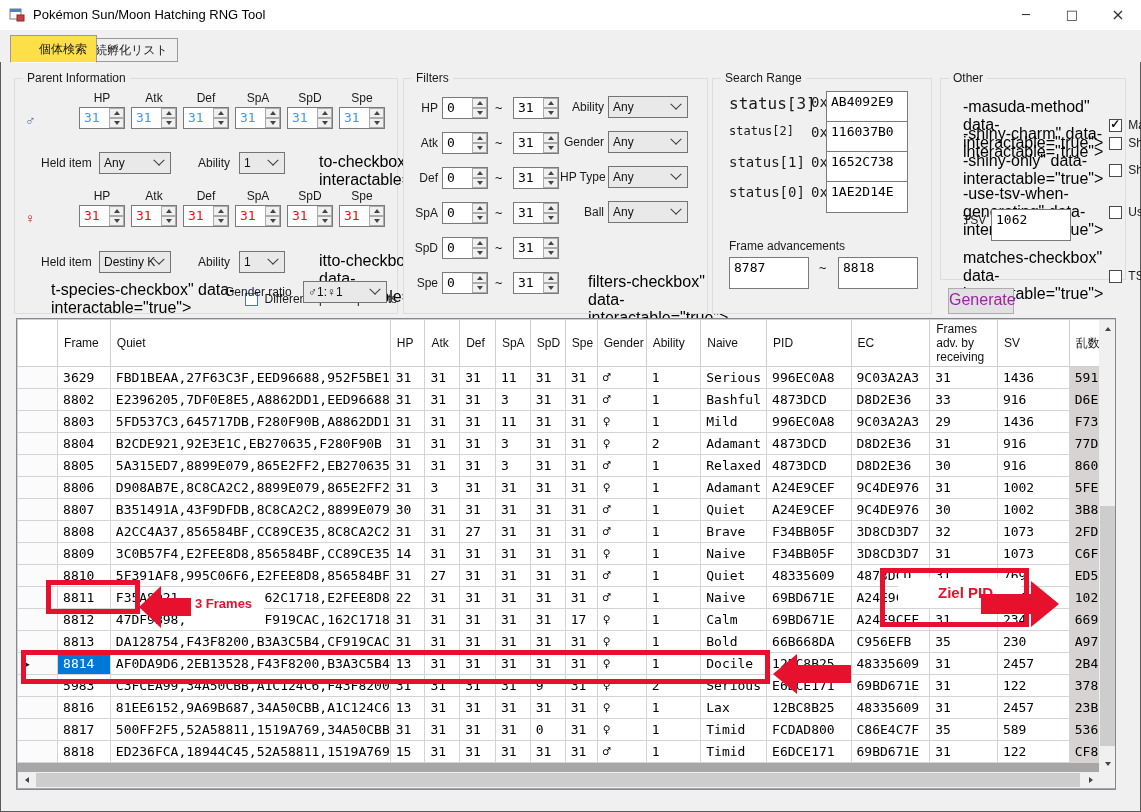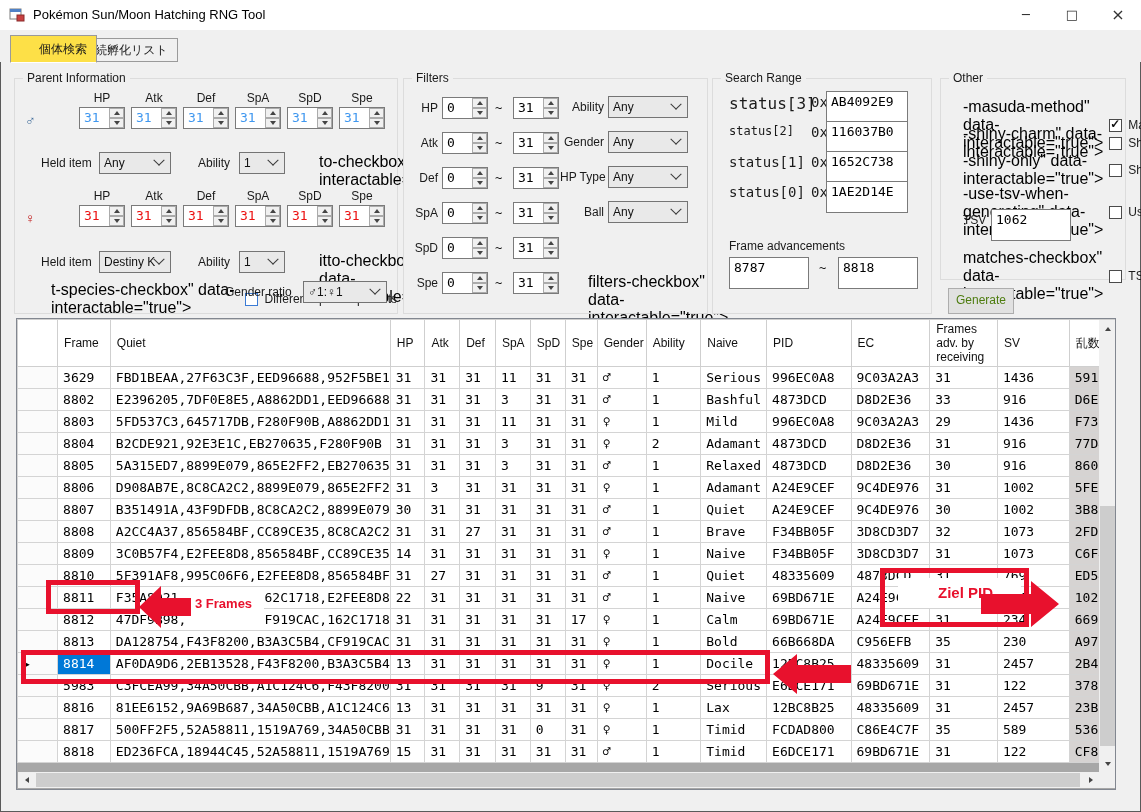--- a/index.html
+++ b/index.html
@@ -40,21 +40,21 @@
         transform:rotate(45deg) translate(-2px,-2px);margin-right:7px;flex:none;}
   
   .cb{position:absolute;display:flex;align-items:center;gap:6px;}
   .cbx{width:13px;height:13px;background:#fff;border:1px solid #4a4a4a;box-sizing:border-box;position:relative;flex:none;}
   .cbx.on:after{content:"✓";position:absolute;left:0px;top:-3px;font-size:12px;font-weight:bold;color:#111;}
   .cbx.blue{border-color:#3a7bd5;}
   .cbl{font-size:12px;color:#1a1a1a;white-space:nowrap;}
   
   .tbox{position:absolute;height:32px;background:#fff;border:1px solid #7a7a7a;box-sizing:border-box;
         font-family:"DejaVu Sans Mono",monospace;font-size:13px;padding:2px 0 0 4px;color:#000;}
-  .btn{position:absolute;background:#e1e1e1;border:1px solid #adadad;font-size:12px;color:#4d7c0f;
+  .btn{position:absolute;background:#e1e1e1;border:1px solid #adadad;font-size:16px;color:#a21caf;
        text-align:center;line-height:22px;}
   
   #grid{position:absolute;left:16px;top:318px;width:1100px;height:472px;background:#a7a7a7;
         border:1px solid #828790;box-sizing:border-box;overflow:hidden;}
   #tbl{border-collapse:collapse;table-layout:fixed;background:#fff;}
   #tbl th{background:#fff;border:1px solid #cfcfcf;font-size:12px;font-weight:normal;color:#111;
           text-align:left;padding:2px 2px 2px 6px;height:42px;vertical-align:middle;overflow:hidden;}
   #tbl td{border:1px solid #d4d4d4;font-family:"DejaVu Sans Mono",monospace;font-size:13px;color:#000;
           padding:0 0 0 5px;height:21px;white-space:nowrap;overflow:hidden;background:#fff;}
   #tbl td.rh{background:#fbfbfb;padding-left:4px;}

